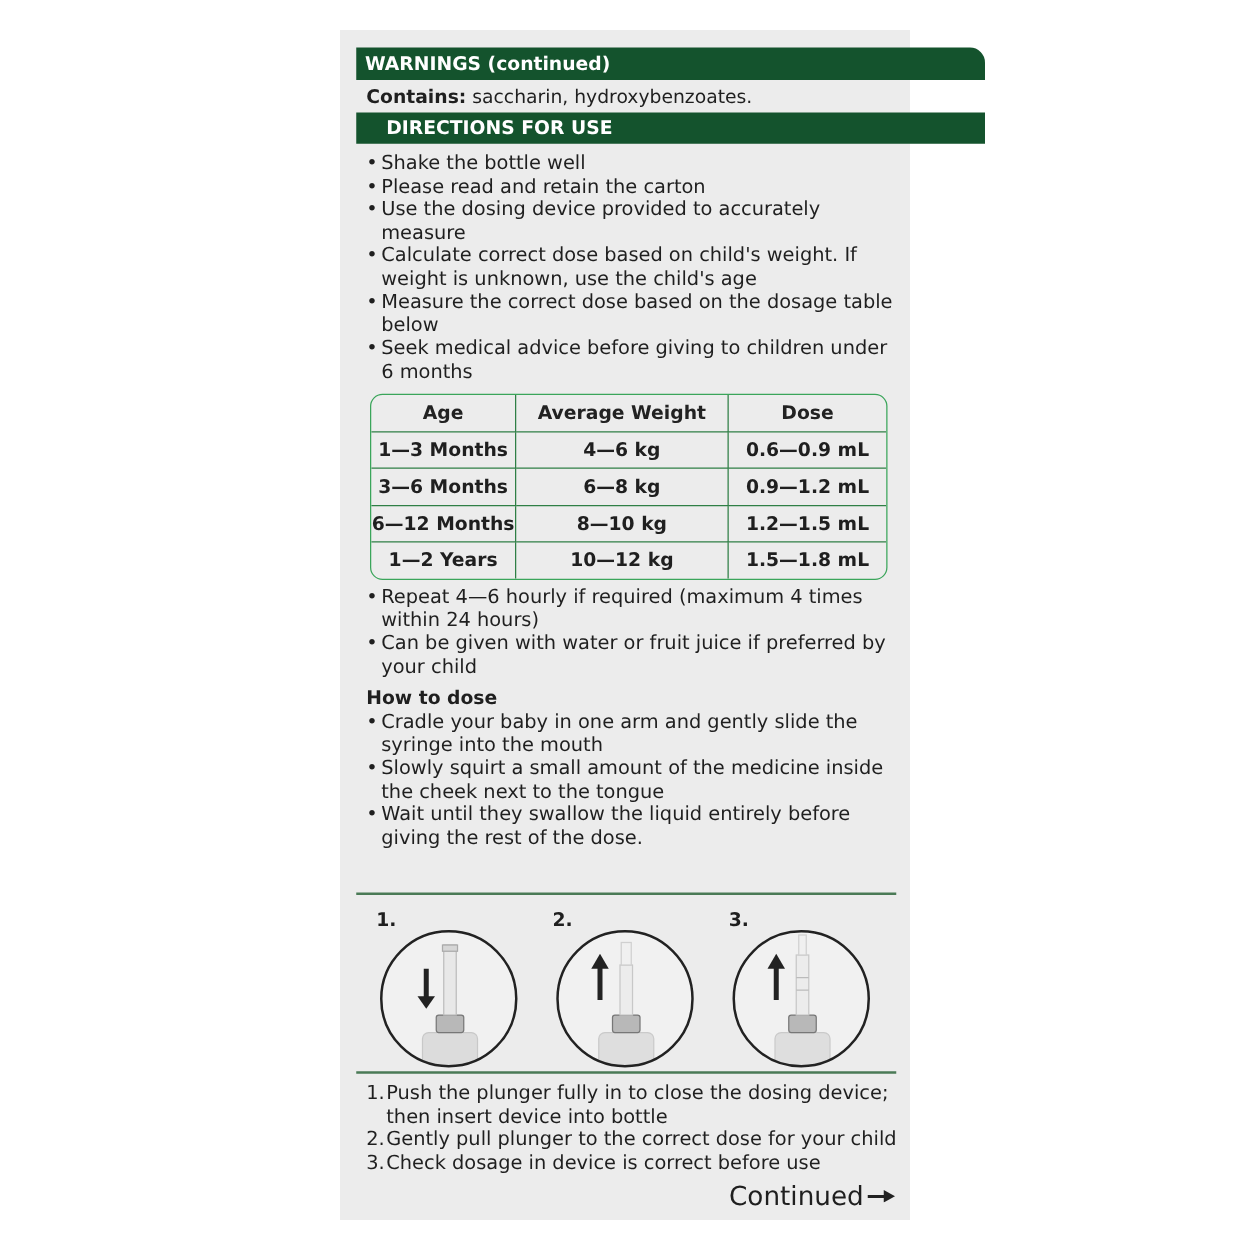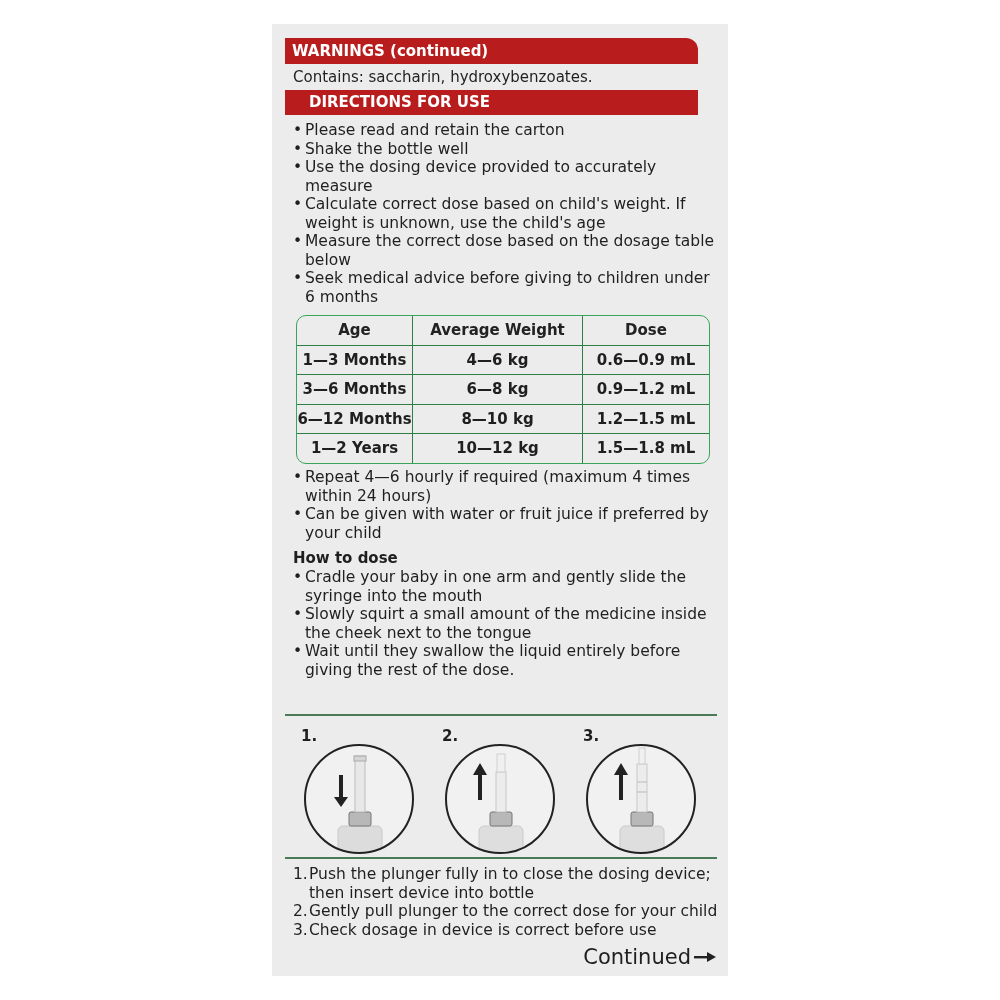--- a/index.html
+++ b/index.html
@@ -12,36 +12,36 @@
     overflow: hidden;
   }
   .panel {
     position: absolute;
     left: 272px; top: 24px;
     width: 456px; height: 952px;
     background: #ececec;
   }
   .header {
     position: absolute;
-    left: 13px; width: 413px;
-    background: #b91c1c;
+    left: 13px; width: 503px;
+    background: #14532d;
     color: #ffffff;
     font-weight: bold;
     font-size: 15px;
     line-height: 26px;
     padding-left: 7px;
     box-sizing: border-box;
   }
   .header.first { top: 14px; height: 26px; border-top-right-radius: 12px; }
   .header.second { top: 66px; height: 25px; line-height: 25px; padding-left: 24px; }
   .contains {
     position: absolute; left: 21px; top: 43px;
     font-size: 15px; line-height: 20px;
   }
-  .contains b { font-weight: normal; }
+  .contains b { font-weight: bold; }
   ul.bullets {
     position: absolute; left: 21px;
     margin: 0; padding: 0; list-style: none;
     font-size: 15.5px; line-height: 18.5px;
     width: 430px;
   }
   ul.bullets li { padding-left: 12px; text-indent: -12px; }
   ul.bullets li::before { content: "\2022"; display: inline-block; width: 12px; text-indent: 0; }
   .list1 { top: 97px; }
   .list2 { top: 444px; }
@@ -106,22 +106,22 @@
 
   <div class="header first">WARNINGS (continued)</div>
 
   <div class="contains">
     <b>Contains:</b><span> saccharin, hydroxybenzoates.</span>
   </div>
 
   <div class="header second">DIRECTIONS FOR USE</div>
 
   <ul class="bullets list1">
+    <li>Shake the bottle well</li>
     <li>Please read and retain the carton</li>
-    <li>Shake the bottle well</li>
     <li>Use the dosing device provided to accurately measure</li>
     <li>Calculate correct dose based on child's weight. If weight is unknown, use the child's age</li>
     <li>Measure the correct dose based on the dosage table below</li>
     <li>Seek medical advice before giving to children under 6 months</li>
   </ul>
 
   <table class="dose">
     <colgroup>
         <col class="c1">
         <col class="c2">

